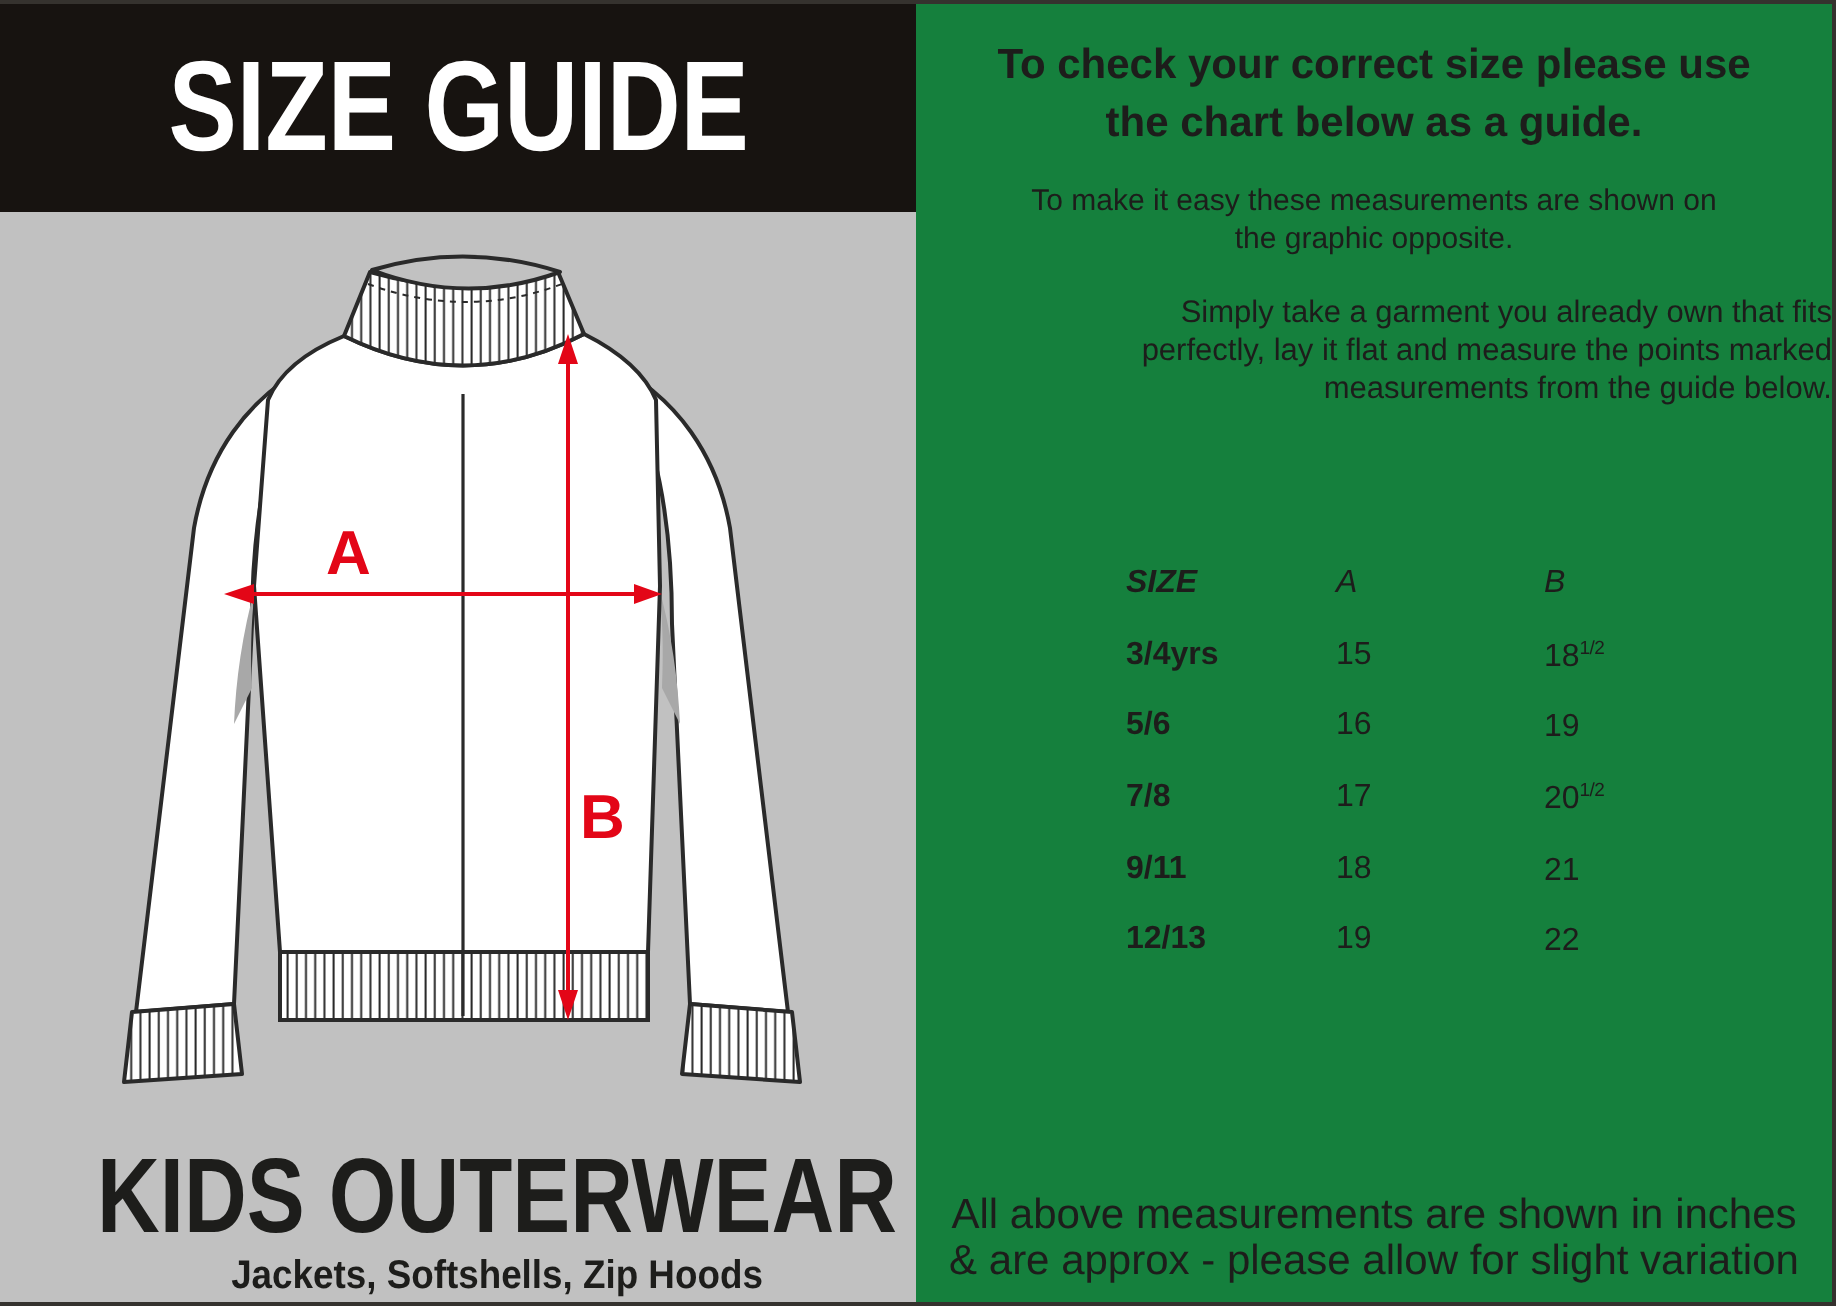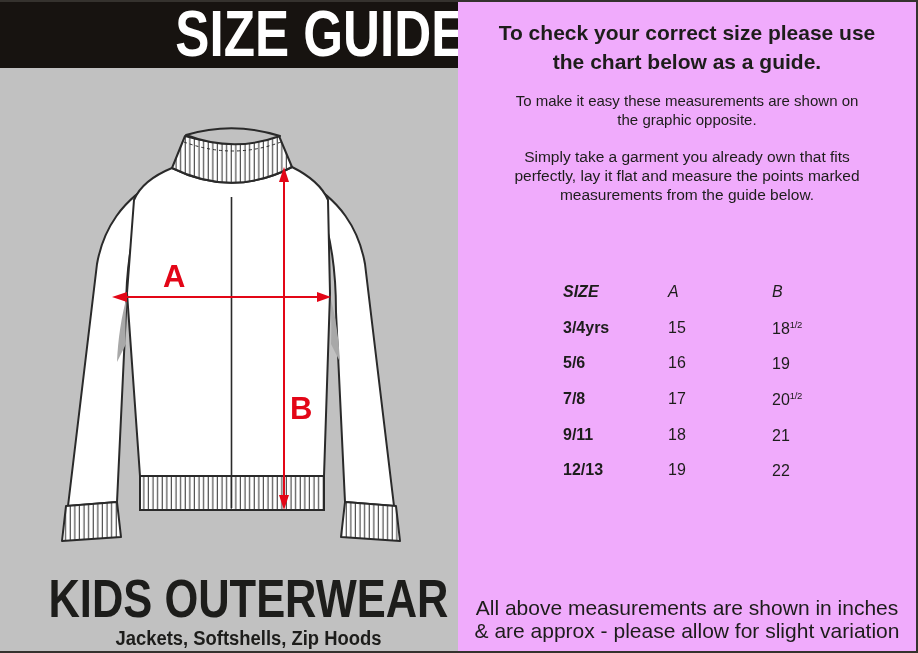--- a/index.html
+++ b/index.html
@@ -6,43 +6,43 @@
   .page {
     position:relative; width:918px; height:653px; overflow:hidden;
     background:#ffffff; color:#1d1d1b;
     font-family:"Liberation Sans", sans-serif;
     border-top:2px solid #35322e; border-right:2px solid #35322e; border-bottom:2px solid #35322e;
     box-sizing:border-box;
   }
   
   .left-panel { position:absolute; left:0; top:0; width:458px; height:651px; background:#c1c1c1; }
   .banner {
-    position:absolute; left:0; top:-2px; width:458px; height:68px; background:#171310;
-    display:flex; align-items:center; justify-content:flex-end;padding-left:44px;
+    position:absolute; left:0; top:-2px; width:458px; height:106px; background:#171310;
+    display:flex; align-items:center; justify-content:center;
   }
   .banner-title {
     color:#ffffff; font-weight:bold; font-size:64px; line-height:1;
     transform:scaleX(0.80); transform-origin:center; letter-spacing:0px; white-space:nowrap;
   }
   .diagram-wrap { position:absolute; left:0; top:78px; width:458px; height:495px; }
   .category { position:absolute; left:0; top:570px; width:497px; text-align:center; }
   .category-title {
     font-weight:bold; font-size:53px; line-height:1.0; color:#1d1d1b;
     transform:scaleX(0.82); transform-origin:center; white-space:nowrap;
   }
   .category-subtitle {
     font-weight:bold; font-size:20px; line-height:1.1; margin-top:2px; color:#1d1d1b;
     transform:scaleX(0.92); transform-origin:center; white-space:nowrap;
   }
   
-  .right-panel { position:absolute; left:458px; top:0; width:458px; height:651px; background:#f0abfc; }
+  .right-panel { position:absolute; left:458px; top:0; width:458px; height:651px; background:#15803d; }
   .rp-block { position:absolute; left:0; width:458px; text-align:center; }
   .rp-heading { top:16px; font-weight:bold; font-size:21px; line-height:29px; }
   .rp-intro { top:89px; font-size:15px; line-height:19px; }
-  .rp-instructions { top:145px; font-size:15.5px; line-height:19px; }
+  .rp-instructions { top:145px; font-size:15.5px; line-height:19px;text-align:right; }
   .rp-footnote { top:594px; font-size:21px; line-height:23px; }
   .line { display:block; }
   
   .size-table { position:absolute; left:105px; top:281px; width:340px; }
   .trow { display:grid; grid-template-columns:105px 104px 100px; height:35.7px; align-items:start; font-size:16px; }
   .trow .c-size { font-weight:bold; text-align:left; }
   .trow .c-a, .trow .c-b { font-weight:normal; text-align:left; }
   .thead span { font-weight:bold;font-style:italic; }
   .c-b sup { font-size:9.5px; vertical-align:6px; letter-spacing:-0.3px; }
 </style>

